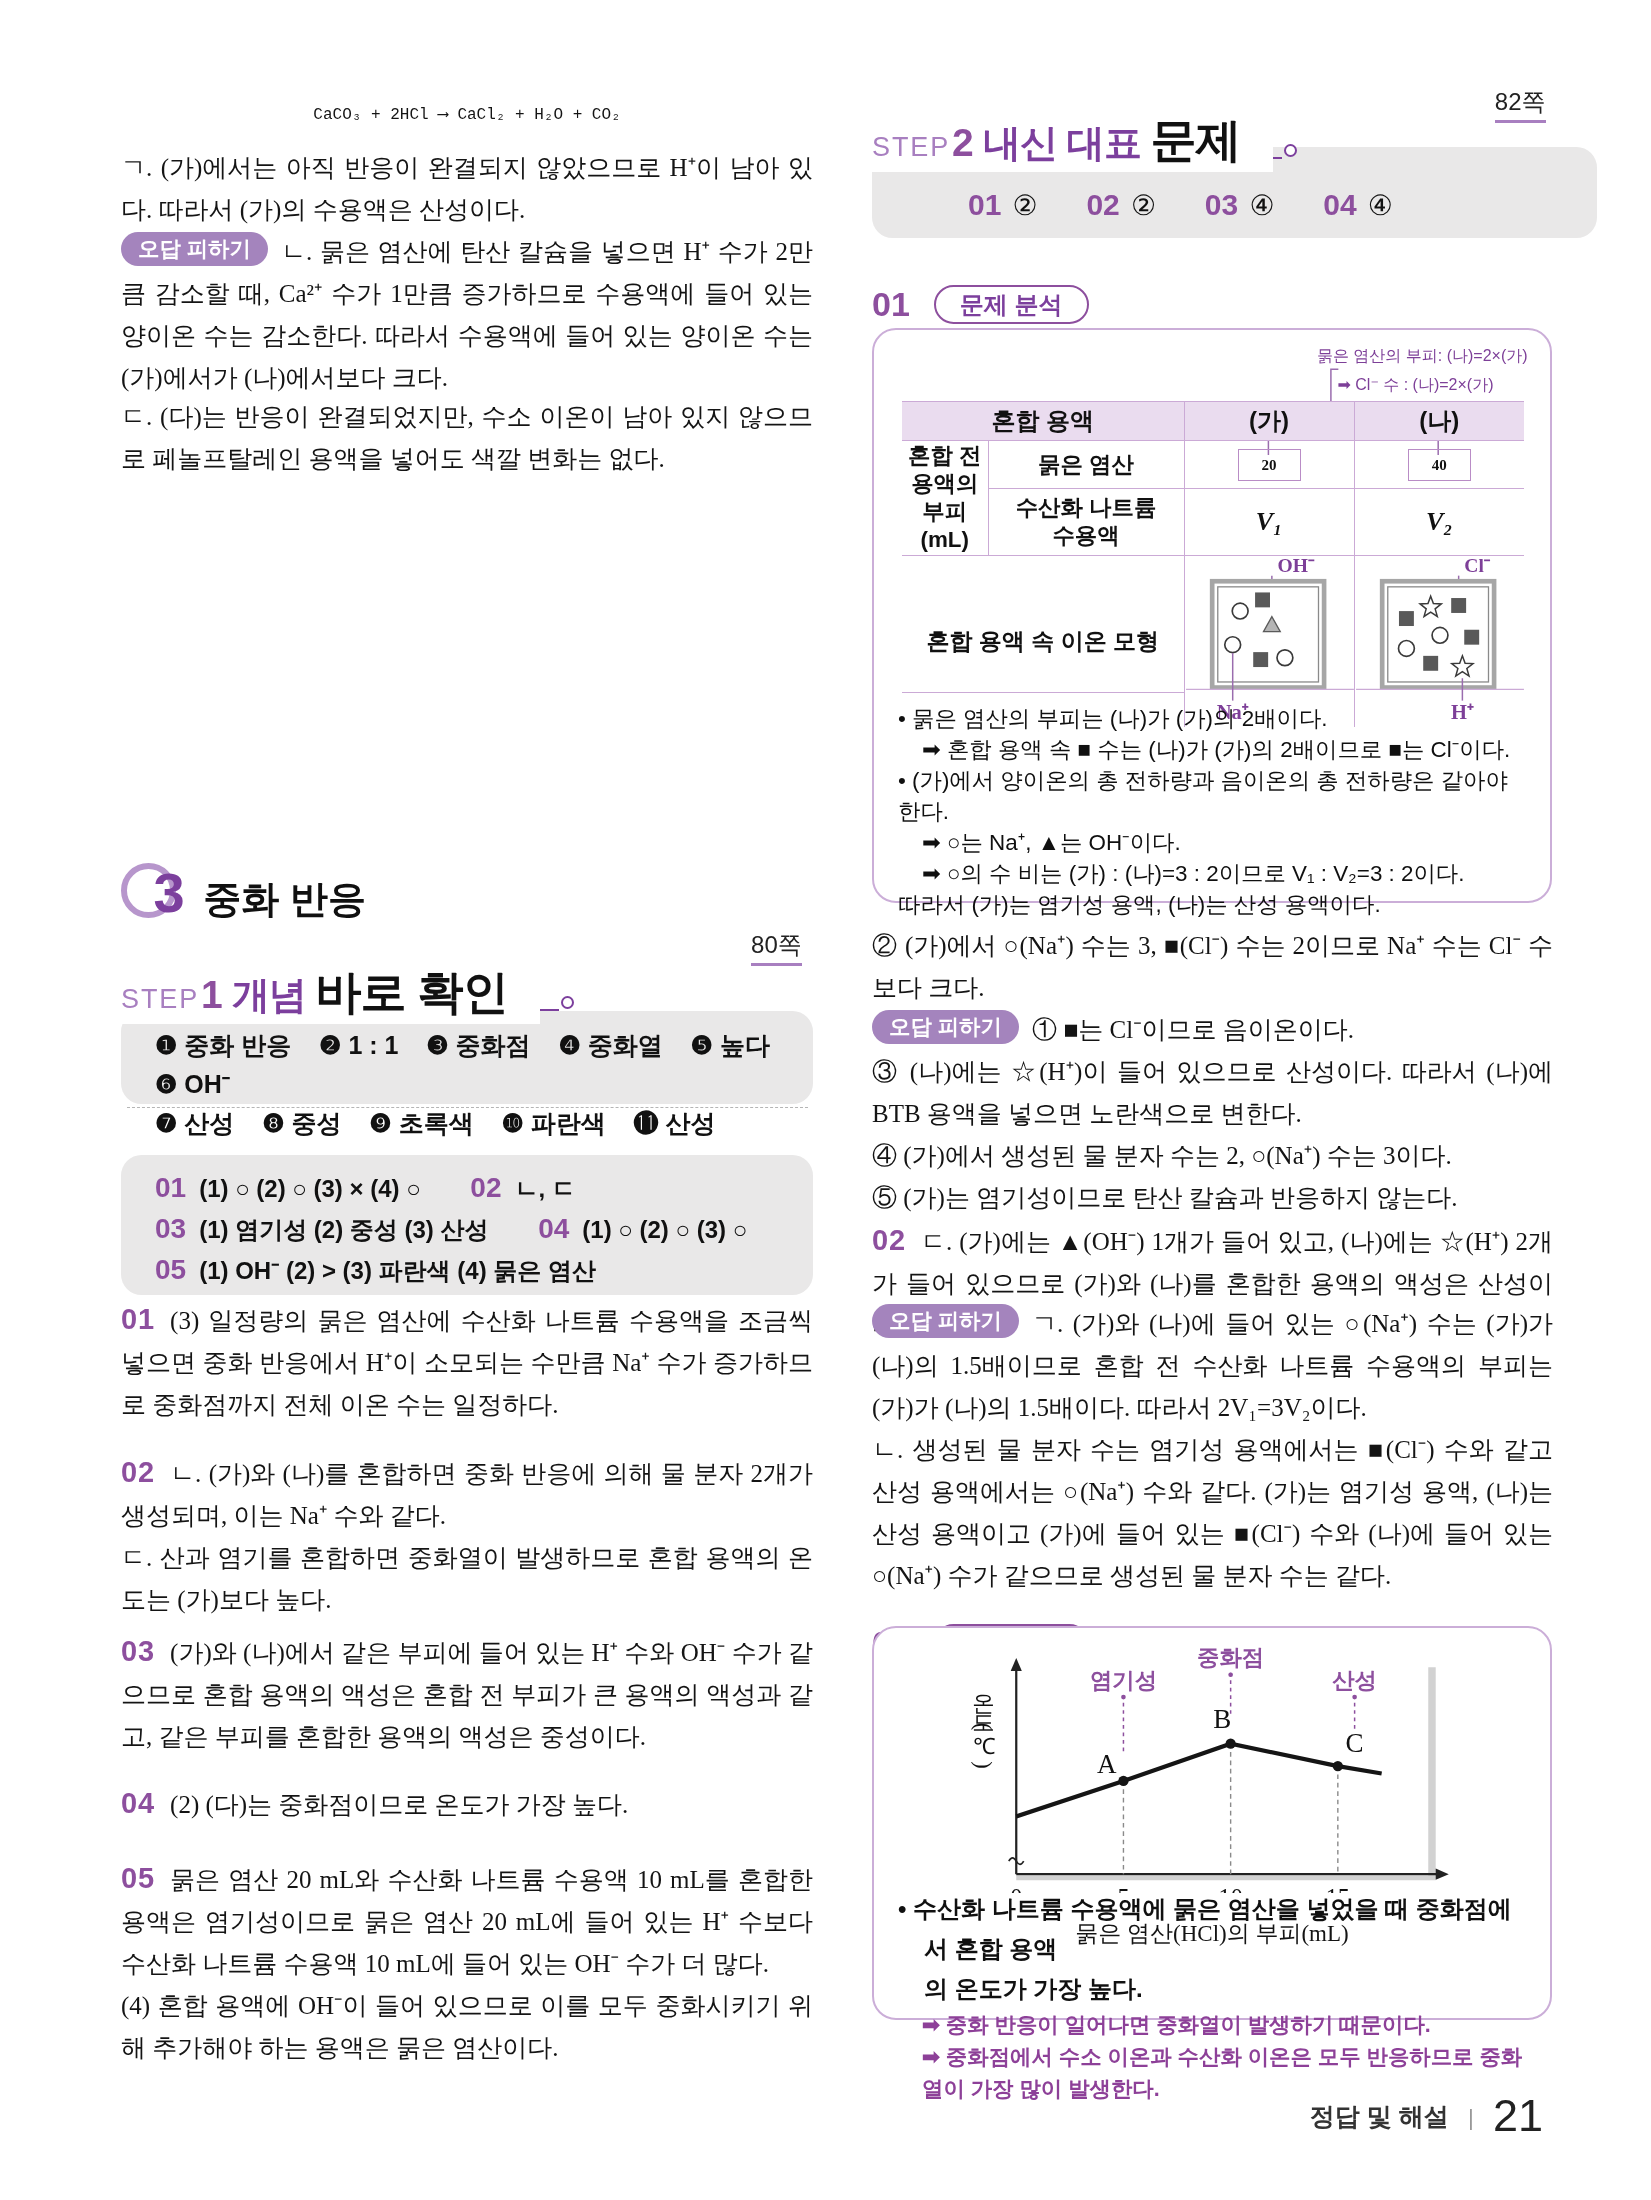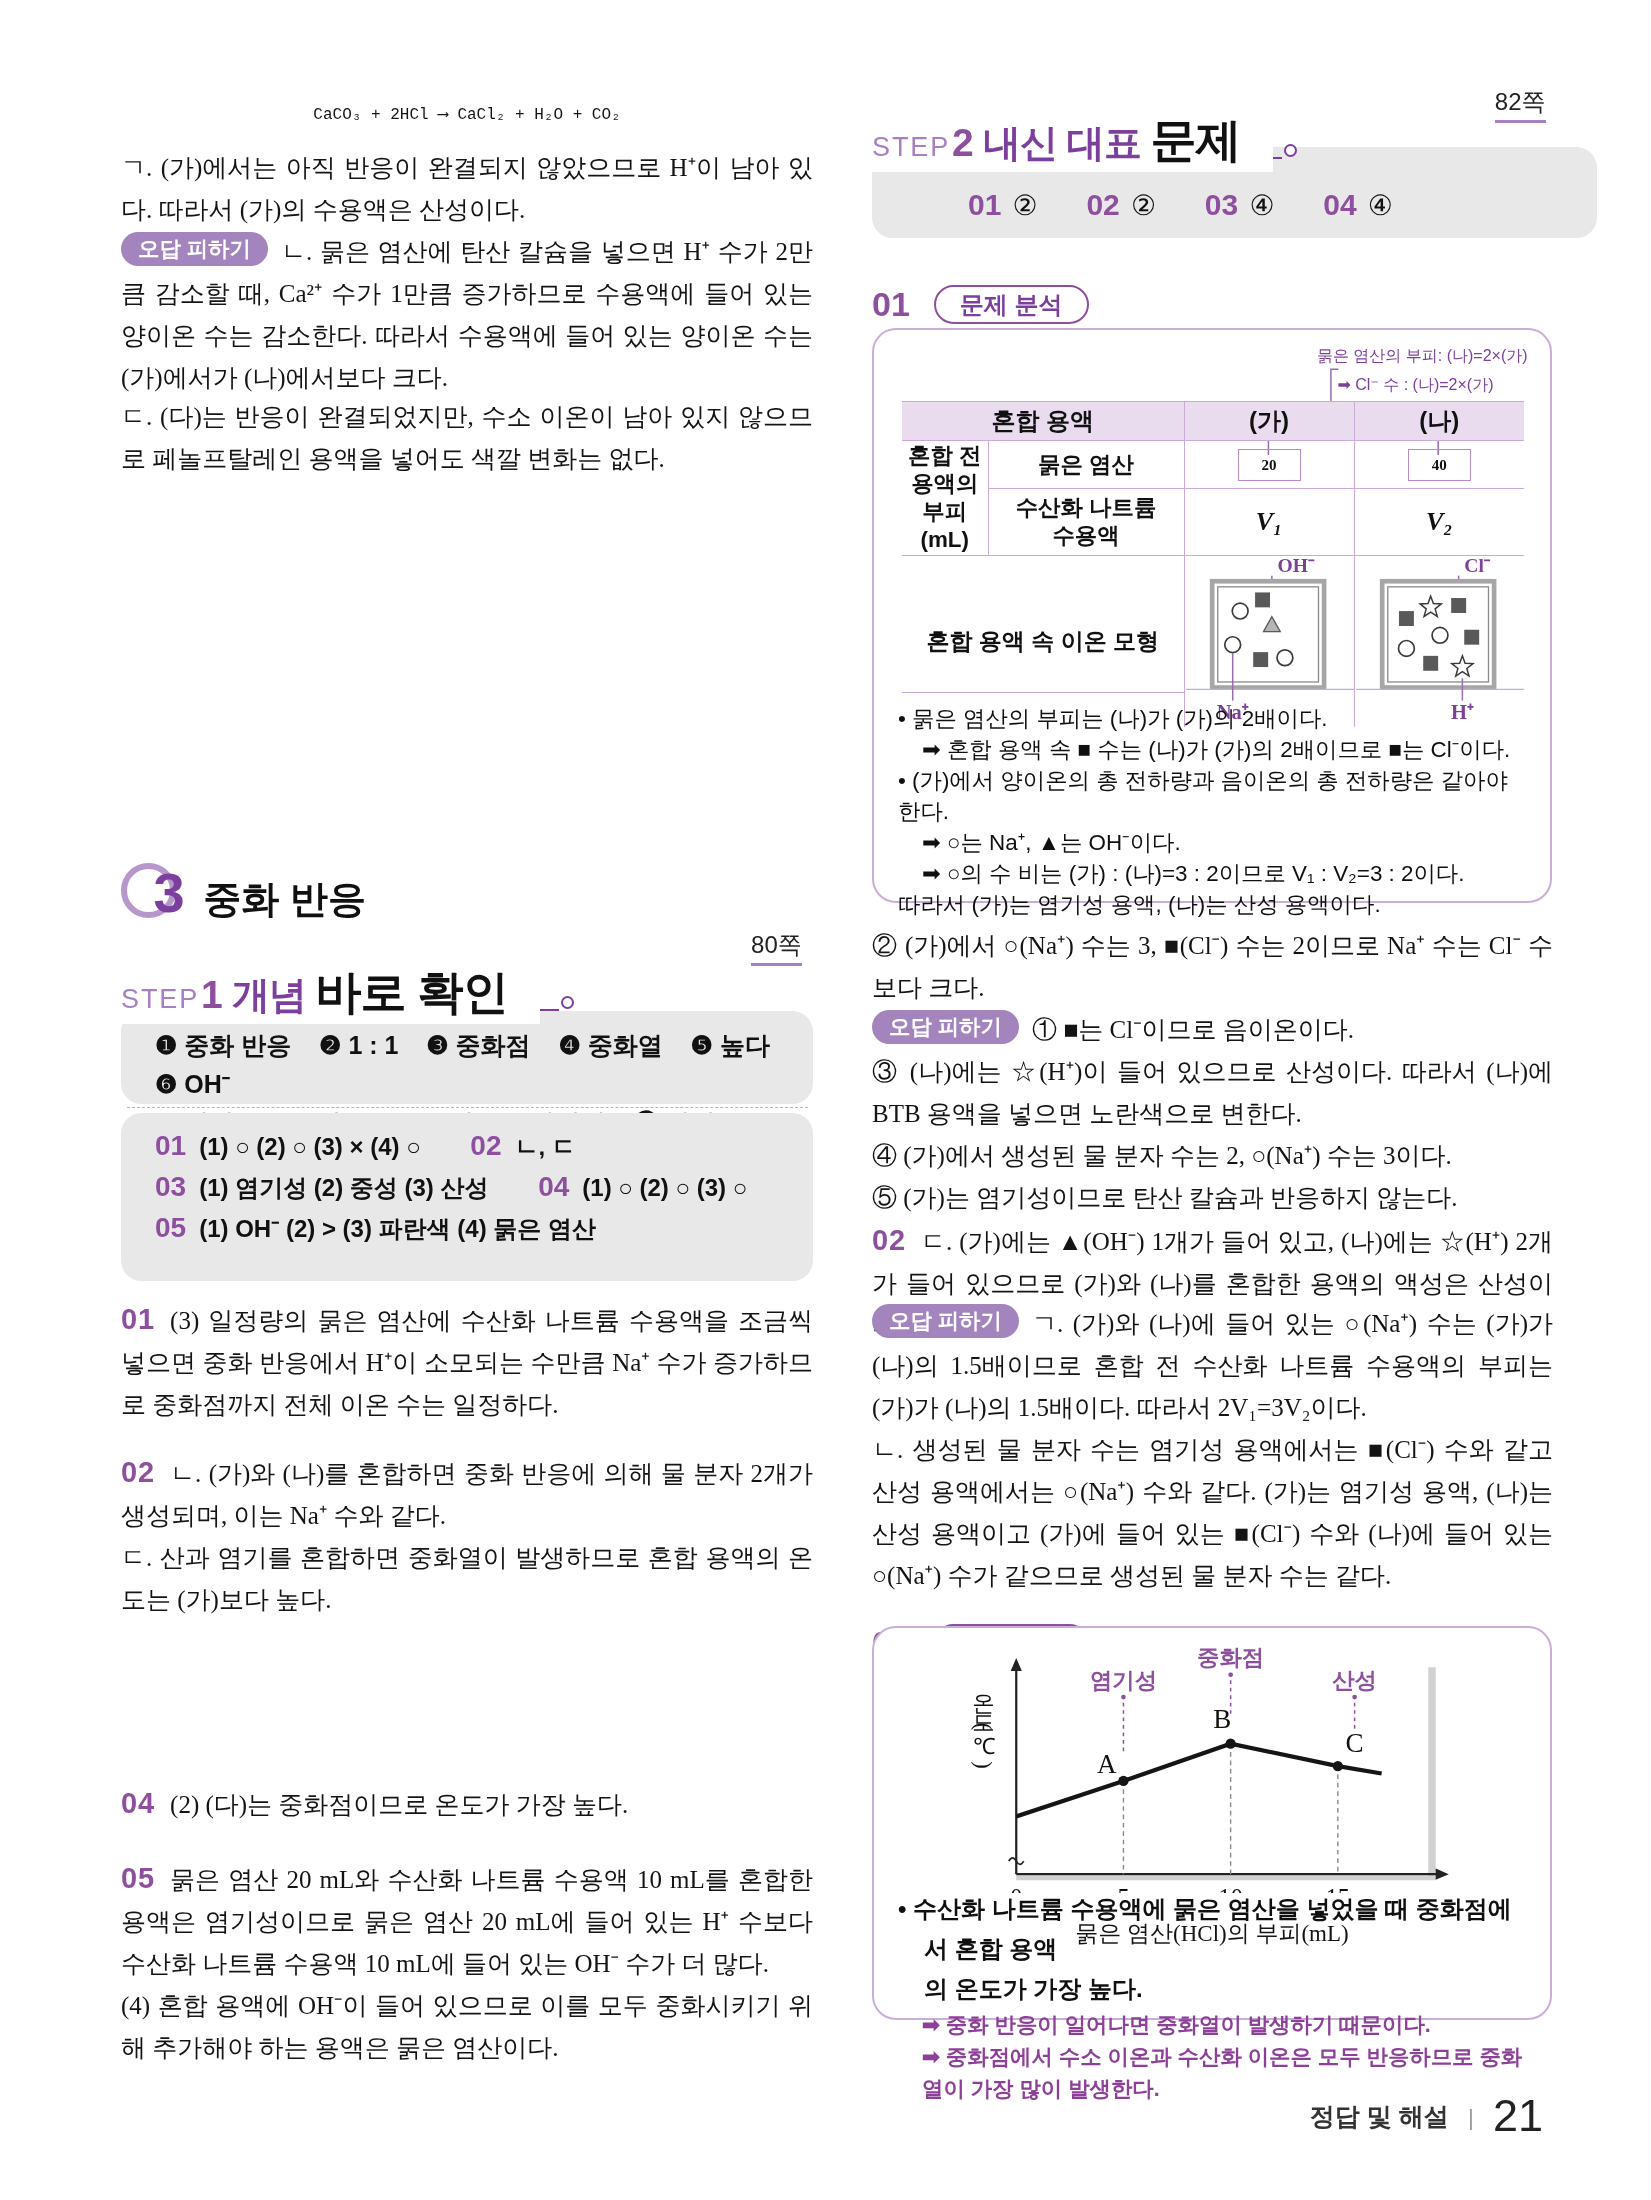--- a/index.html
+++ b/index.html
@@ -133,21 +133,21 @@
         </div>
     </div>
 
     <div class="graybox" style="top:1011px;left:0;width:692px;height:93px;">
       <div class="concepts prewrap">❶ 중화 반응    ❷ 1 : 1    ❸ 중화점    ❹ 중화열    ❺ 높다    ❻ OH⁻</div>
       <div class="concepts prewrap" style="padding-top:0;">❼ 산성    ❽ 중성    ❾ 초록색    ❿ 파란색    ⓫ 산성</div>
     </div>
 
     <div class="dash-div" style="top:1107px;left:5.6px;width:681px;"></div>
 
-    <div class="graybox" style="top:1113px;left:0;width:692px;height:168px;">
+    <div class="graybox" style="top:1155px;left:0;width:692px;height:140px;">
       <div class="ansrow" style="padding-top:13px;">
         <span class="anum">01</span><span>(1) ○ (2) ○ (3) × (4) ○</span><span class="gap"></span>
         <span class="anum">02</span><span>ㄴ, ㄷ</span>
       </div>
       <div class="ansrow">
         <span class="anum">03</span><span>(1) 염기성 (2) 중성 (3) 산성</span><span class="gap"></span>
         <span class="anum">04</span><span>(1) ○ (2) ○ (3) ○</span>
       </div>
       <div class="ansrow">
         <span class="anum">05</span><span>(1) OH⁻ (2) &gt; (3) 파란색 (4) 묽은 염산</span>
@@ -156,20 +156,23 @@
 
     <div class="abs serif-p" style="top:1298px;">
       <span class="pnum">01</span><span>(3) 일정량의 묽은 염산에 수산화 나트륨 수용액을 조금씩 넣으면 중화 반응에서 H⁺이 소모되는 수만큼 Na⁺ 수가 증가하므로 중화점까지 전체 이온 수는 일정하다.</span>
     </div>
 
     <div class="abs serif-p" style="top:1451px;">
       <div><span class="pnum">02</span><span>ㄴ. (가)와 (나)를 혼합하면 중화 반응에 의해 물 분자 2개가 생성되며, 이는 Na⁺ 수와 같다.</span></div>
       <div>ㄷ. 산과 염기를 혼합하면 중화열이 발생하므로 혼합 용액의 온도는 (가)보다 높다.</div>
     </div>
 
+    <div class="abs serif-p" style="top:1630px;">
+      <span class="pnum">03</span><span>(가)와 (나)에서 같은 부피에 들어 있는 H⁺ 수와 OH⁻ 수가 같으므로 혼합 용액의 액성은 혼합 전 부피가 큰 용액의 액성과 같고, 같은 부피를 혼합한 용액의 액성은 중성이다.</span>
+    </div>
 
     <div class="abs serif-p" style="top:1782px;">
       <span class="pnum">04</span><span>(2) (다)는 중화점이므로 온도가 가장 높다.</span>
     </div>
 
     <div class="abs serif-p" style="top:1857px;">
       <div><span class="pnum">05</span><span>묽은 염산 20 mL와 수산화 나트륨 수용액 10 mL를 혼합한 용액은 염기성이므로 묽은 염산 20 mL에 들어 있는 H⁺ 수보다 수산화 나트륨 수용액 10 mL에 들어 있는 OH⁻ 수가 더 많다.</span></div>
       <div>(4) 혼합 용액에 OH⁻이 들어 있으므로 이를 모두 중화시키기 위해 추가해야 하는 용액은 묽은 염산이다.</div>
     </div>
 

